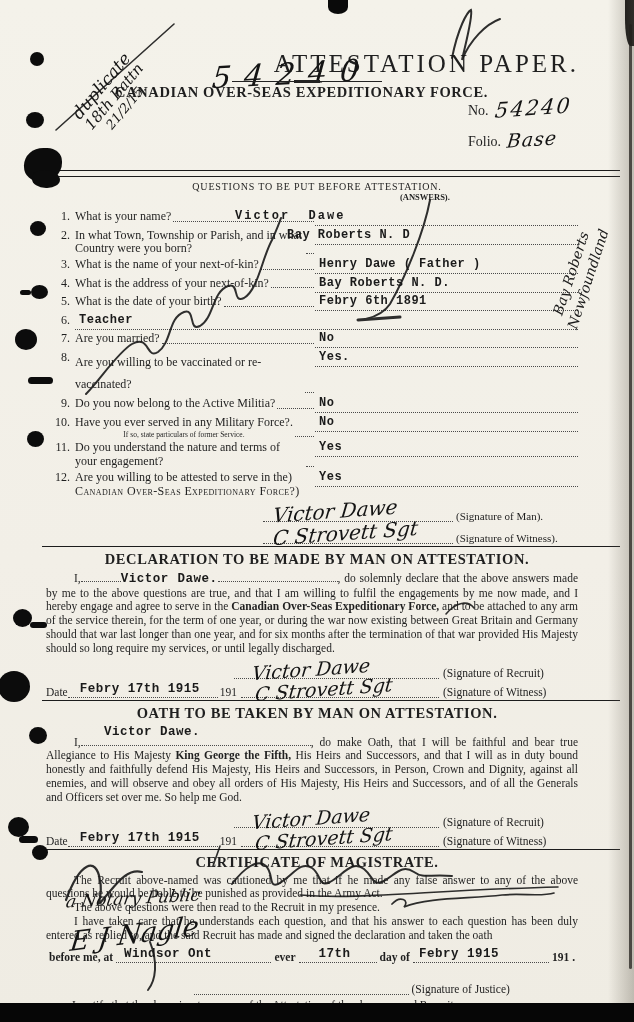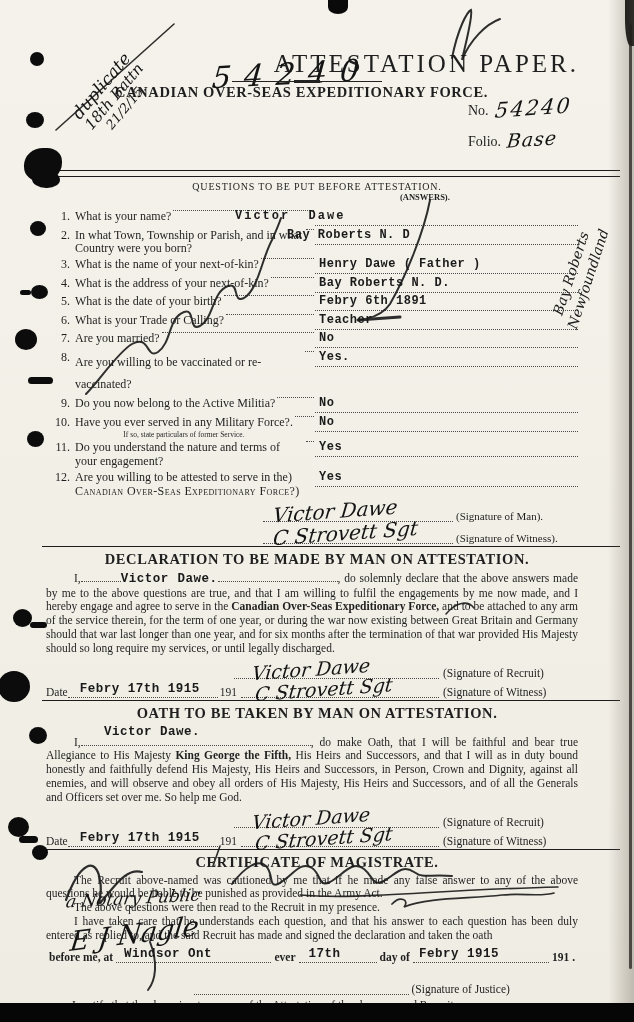--- a/index.html
+++ b/index.html
@@ -33,21 +33,21 @@
   .no-row .hw{font-size:21px;letter-spacing:2px;} .folio-row .hw{font-size:19px;letter-spacing:1px;}
   .folio-row{margin-top:8px;}
   
   .double-rule{margin:2px 14px 0 42px;height:5px;border-top:1.6px solid #1c1c1c;border-bottom:1.6px solid #1c1c1c;}
   .rule{margin:2px 14px 2px 42px;border-top:1.6px solid #1c1c1c;}
   
   .q-heading{text-align:center;font-size:10px;font-weight:400;letter-spacing:.8px;margin-top:4px;}
   .answers-label{font-size:8.5px;font-weight:700;margin:0 0 8px 400px;}
   .q-row{display:flex;align-items:flex-start;margin:0 56px 2.5px 46px;font-size:12px;line-height:1.13;}
   .q-num{width:24px;text-align:right;padding-right:5px;flex:none;}
-  .q-cell{width:240px;flex:none;display:flex;align-items:flex-start;}
+  .q-cell{width:240px;flex:none;display:flex;align-items:flex-end;}
   .q-label{flex:0 1 auto;}
   .dots{flex:1 1 10px;border-bottom:1.2px dotted #4a4a4a;margin:0 1px 2px 2px;min-width:8px;}
   .a-cell{flex:1;border-bottom:1.2px dotted #4a4a4a;min-height:15px;}
   .answer{font-size:12px;margin-left:4px;position:relative;top:-1px;}
   .q1 .answer{margin-left:-80px;letter-spacing:2px;}
   .q2 .answer{margin-left:-28px;}
   .q-subnote{font-size:7.5px;text-align:center;margin-top:1px;}
   .smallcaps{font-variant:small-caps;letter-spacing:.4px;}
   .spread .q-label{line-height:1.85;}
   .qsig-row{display:flex;align-items:flex-end;margin:1px 56px 1px 46px;}
@@ -165,24 +165,20 @@
   <div class="q-row">
     <span class="q-num">5.</span>
     <span class="q-cell">
         <span class="q-label">What is the date of your birth?</span>
         <span class="dots"></span>
       </span>
     <span class="a-cell"><span class="typed answer">Febry 6th 1891</span></span>
   </div>
   <div class="q-row">
     <span class="q-num">6.</span>
-    <span class="q-cell">
-        <span class="q-label">What is your Trade or Calling?</span>
-        <span class="dots"></span>
-      </span>
     <span class="a-cell"><span class="typed answer">Teacher</span></span>
   </div>
   <div class="q-row">
     <span class="q-num">7.</span>
     <span class="q-cell">
         <span class="q-label">Are you married?</span>
         <span class="dots"></span>
       </span>
     <span class="a-cell"><span class="typed answer">No</span></span>
   </div>
@@ -300,21 +296,21 @@
   <p class="body-text"><span style="padding-left:28px;">The Recruit above-named was cautioned by me that if he made any false answer to any of the above questions he would be liable to be punished as provided in the Army Act.</span></p>
   <p class="body-text"><span style="padding-left:28px;">The above questions were then read to the Recruit in my presence.</span></p>
   <p class="body-text"><span style="padding-left:28px;">I have taken care that he understands each question, and that his answer to each question has been duly entered as replied to, and the said Recruit has made and signed the declaration and taken the oath</span></p>
   <div class="before-row">
     <span class="blbl">before me, at</span>
     <span class="fslot f-place">
         <span class="typed" style="left:8px;">Windsor Ont</span>
       </span>
     <span class="blbl">ever</span>
     <span class="fslot f-day">
-        <span class="typed" style="left:10px;">17th</span>
+        <span class="typed" style="left:20px;">17th</span>
       </span>
     <span class="blbl">day of</span>
     <span class="fslot f-month">
         <span class="typed" style="left:6px;">Febry 1915</span>
       </span>
     <span class="blbl">191 .</span>
   </div>
   <div class="justice-row">
     <span class="spacer"></span>
     <span class="slot"></span>

